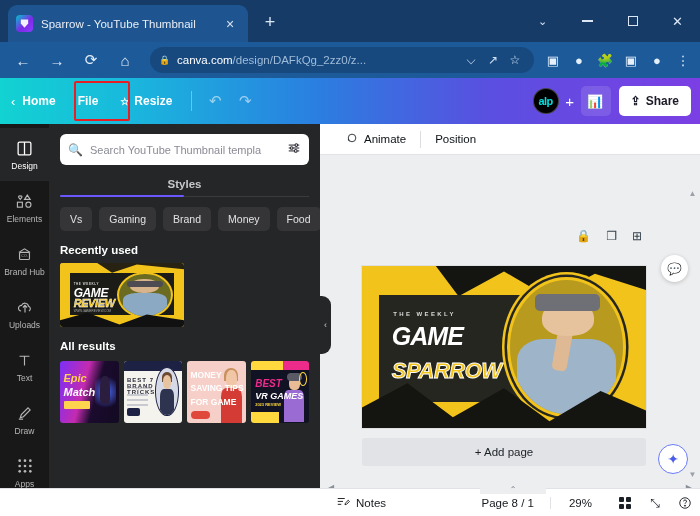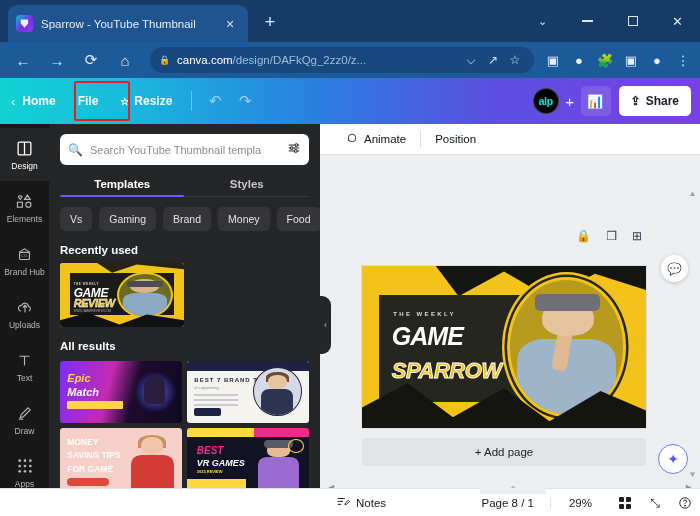--- a/index.html
+++ b/index.html
@@ -153,21 +153,21 @@
   .chip { background: #353537; color: #e2e2e5; font-size: 10.5px; height: 24px;
           border-radius: 5px; display: flex; align-items: center; padding: 0 10px;
           white-space: nowrap; }
 
   .sect-title { color: #fff; font-size: 11.5px; font-weight: bold; padding: 13px 11px 7px 11px; }
 
   .recent-thumb {
     margin: 0 11px; width: 124px; height: 64px; border-radius: 3px;
     overflow: hidden; position: relative; background: #f2c31a;
   }
-  .grid { display: grid; grid-template-columns: 1fr 1fr; gap: 5px; padding: 2px 11px 10px 11px; }
+  .grid { display: grid; grid-template-columns: 1fr 1fr 1fr 1fr; gap: 5px; padding: 2px 11px 10px 11px; }
   .gcell { height: 62px; border-radius: 3px; overflow: hidden; position: relative; }
 
   
   .tn { position: absolute; inset: 0; }
   .tn-gamereview { background:#f2c31a; }
   .tn-gamereview .blk { position:absolute; left:8%; top:16%; width:84%; height:66%;
       background:#1b1b18; }
   .tn-gamereview .brushtop { position:absolute; left:0; top:0; width:100%; height:22%;
       background:#111; clip-path: polygon(0 0,30% 0,42% 70%,62% 10%,100% 45%,100% 0); opacity:.9;}
   .tn-gamereview .brushbot { position:absolute; left:0; bottom:0; width:100%; height:26%;
@@ -514,21 +514,20 @@
               <line x1="3" y1="17" x2="21" y2="17"></line>
               <circle cx="16" cy="7" r="2.3" fill="#fff"></circle>
               <circle cx="8" cy="12" r="2.3" fill="#fff"></circle>
               <circle cx="15" cy="17" r="2.3" fill="#fff"></circle>
             </svg>
         </span>
       </div>
     </div>
 
     <div class="ptabs">
-      <div class="ptab active">Templates</div>
       <div class="ptab">Styles</div>
       <div class="ptab-base"></div>
       <div class="ptab-underline"></div>
     </div>
 
     <div class="chips">
       <div class="chip">Vs</div>
       <div class="chip">Gaming</div>
       <div class="chip">Brand</div>
       <div class="chip">Money</div>

